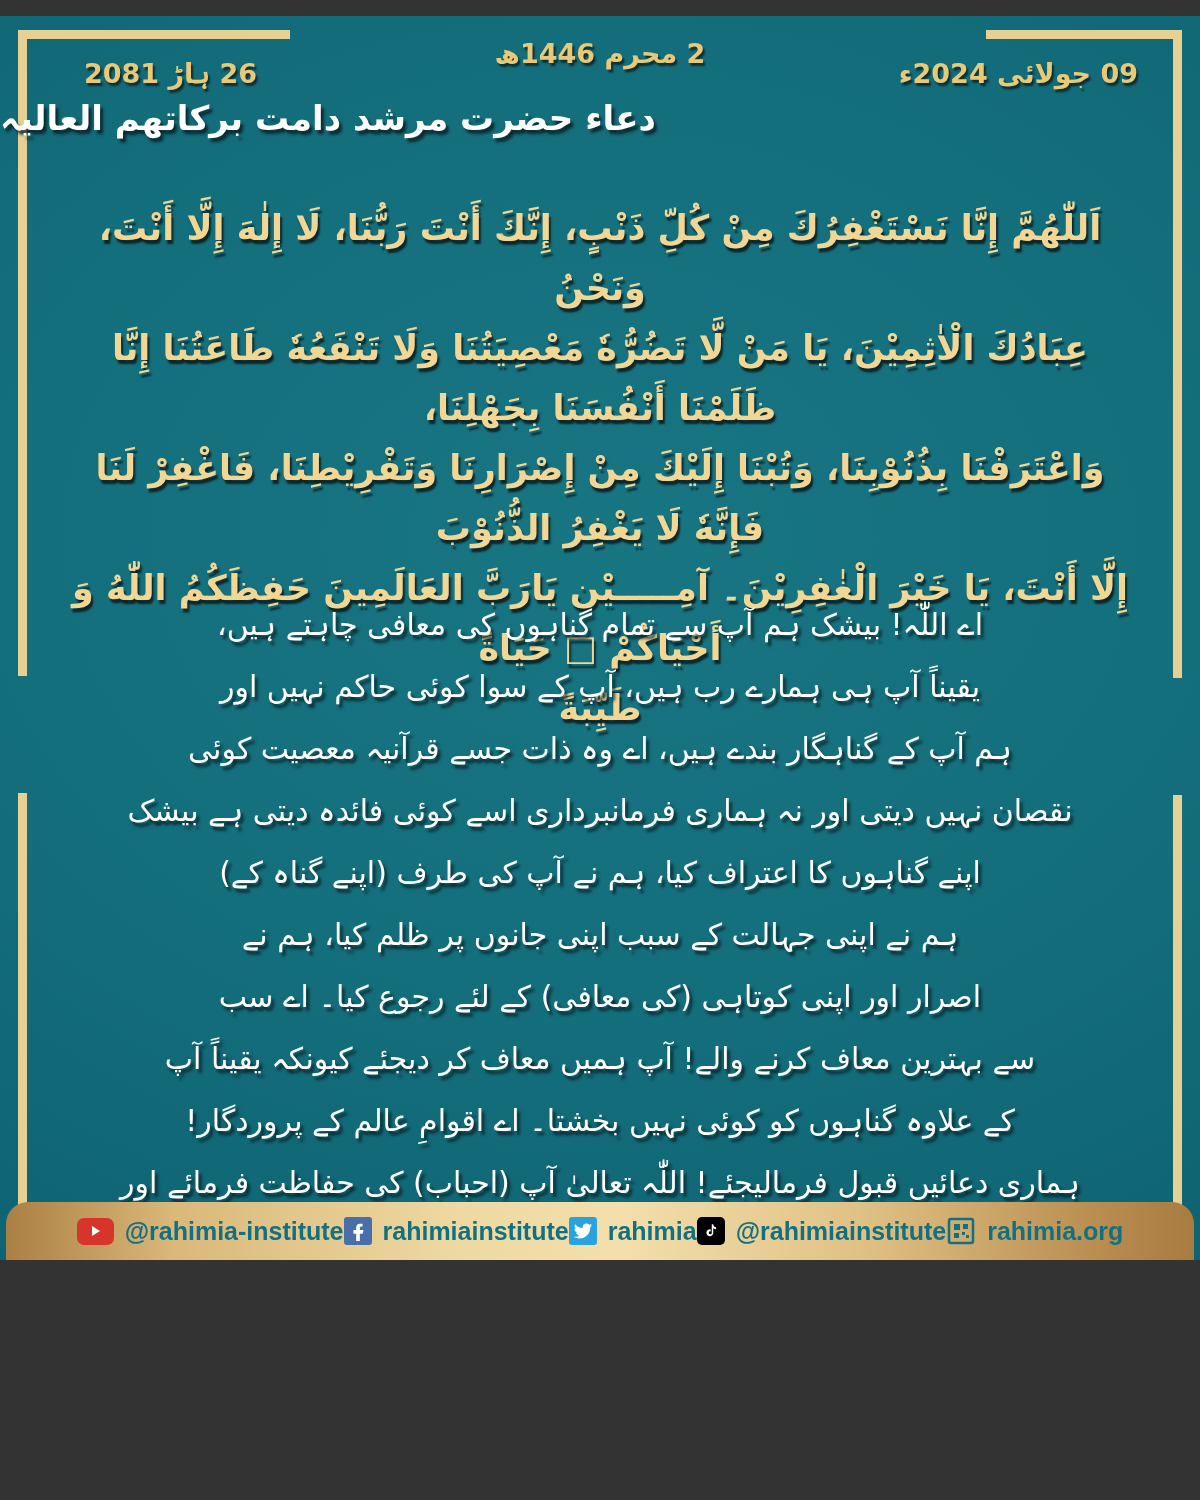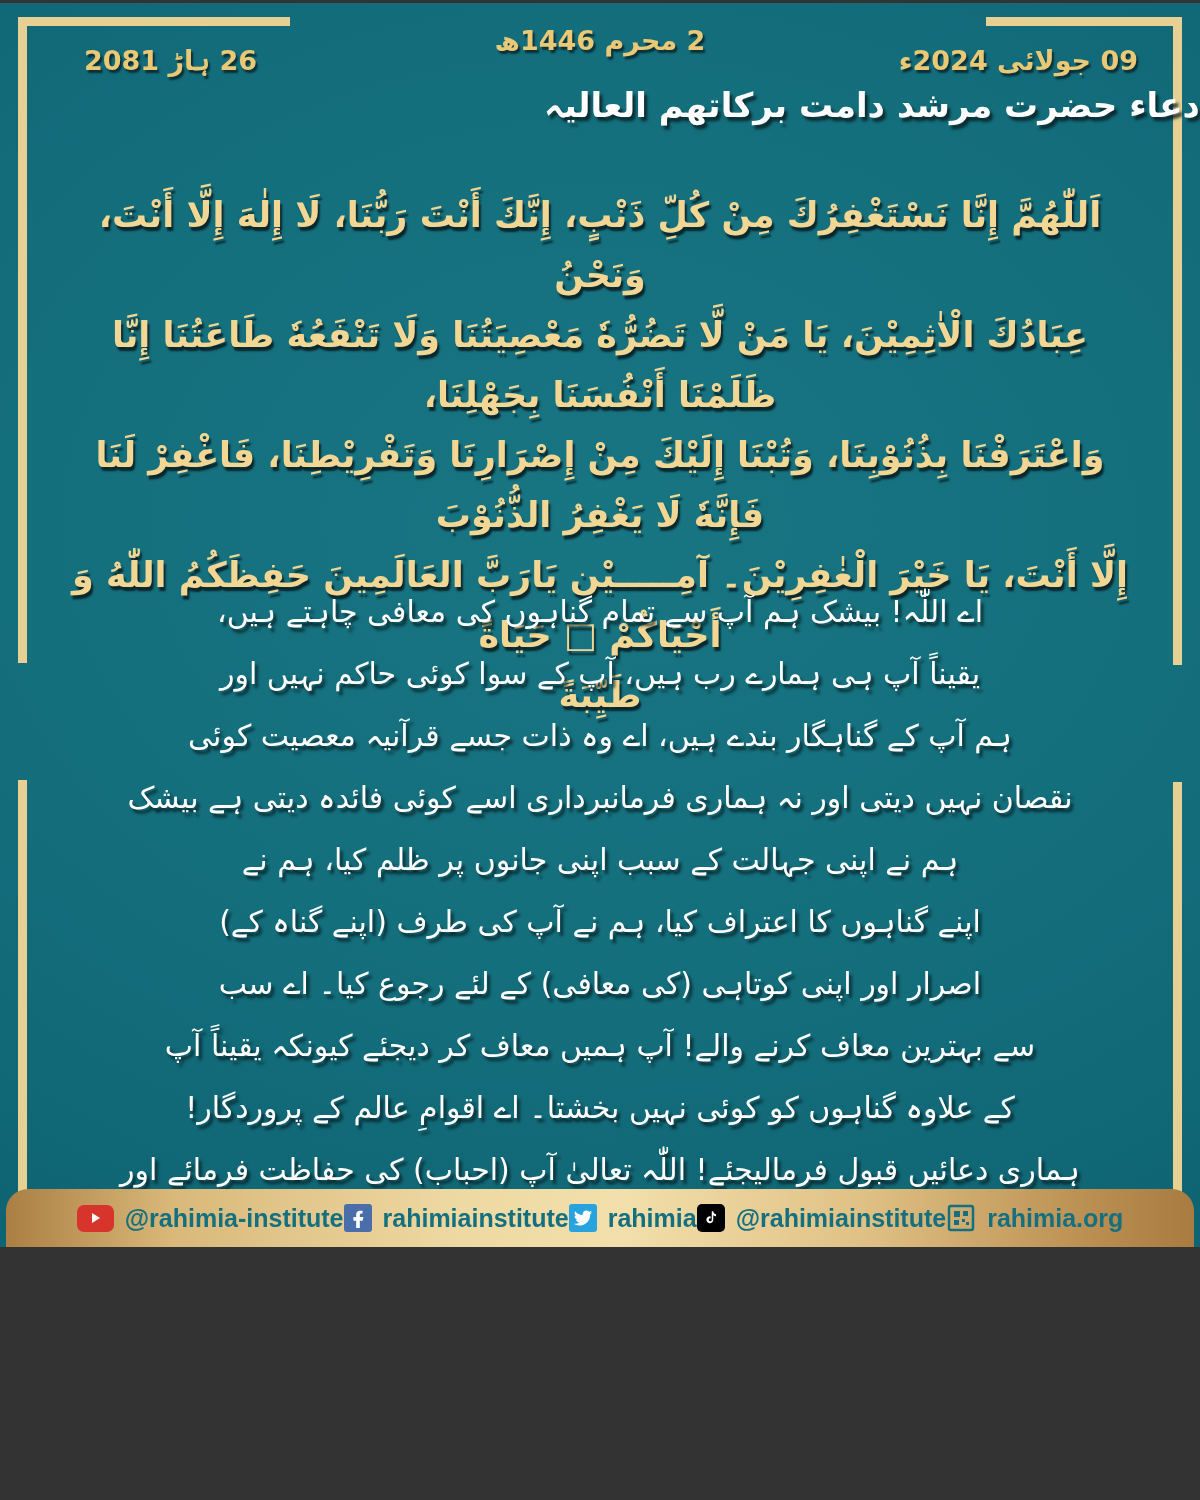--- a/index.html
+++ b/index.html
@@ -1,19 +1,19 @@
 <!DOCTYPE html>
 <html lang="ur" dir="ltr"><head>
 <meta charset="utf-8">
 <style>
   html,body{margin:0;padding:0;background:#333;}
   .canvas{
     position:relative;
     width:1200px;height:1244px;
-    margin:3px auto;
+    margin:16px auto;
     overflow:hidden;
     background:
       radial-gradient(ellipse 130% 95% at 50% 42%, #187582 0%, #146f7d 38%, #0f6473 70%, #0b5968 100%);
     font-family:"DejaVu Sans", sans-serif;
   }
   
   .frame-seg{position:absolute;background:#e6d094;}
   .fs-top-left    {left:18px;  top:14px;   width:272px; height:9px;}
   .fs-top-right   {left:986px; top:14px;   width:196px; height:9px;}
   .fs-left-top    {left:18px;  top:14px;   width:9px;   height:646px;}
@@ -22,21 +22,21 @@
   .fs-right-bottom{left:1173px;top:779px;  width:9px;   height:649px;}
   .fs-bottom-left {left:18px;  top:1419px; width:168px; height:9px;}
   .fs-bottom-right{left:980px; top:1419px; width:202px; height:9px;}
 
   
   .date{position:absolute;color:#e9c976;font-size:27px;font-weight:bold;direction:rtl;
         text-shadow:2px 3px 2px rgba(8,26,30,.75);white-space:nowrap;}
   .date-hijri{top:22px;left:0;right:0;text-align:center;}
   .date-greg {top:42px;right:62px;}
   .date-bik  {top:42px;left:84px;}
-  .poster-title{position:absolute;top:82px;left:0;right:0;text-align:right;
+  .poster-title{position:absolute;top:82px;left:0;right:0;text-align:left;
         color:#ffffff;font-size:34px;font-weight:bold;direction:rtl;
         text-shadow:3px 4px 3px rgba(8,26,30,.8);}
 
   
   .arabic-block{position:absolute;top:182px;left:64px;right:64px;text-align:center;direction:rtl;}
   .arabic-line{color:#f2d694;font-size:35px;font-weight:bold;line-height:60px;
         text-shadow:2px 4px 2px rgba(8,26,30,.85);}
 
   
   .urdu-block{position:absolute;top:578px;left:120px;right:120px;text-align:center;direction:rtl;}
@@ -101,22 +101,22 @@
     <div class="arabic-line">وَاعْتَرَفْنَا بِذُنُوْبِنَا، وَتُبْنَا إِلَيْكَ مِنْ إِصْرَارِنَا وَتَفْرِيْطِنَا، فَاغْفِرْ لَنَا فَإِنَّهٗ لَا يَغْفِرُ الذُّنُوْبَ</div>
     <div class="arabic-line">إِلَّا أَنْتَ، يَا خَيْرَ الْغٰفِرِيْنَ۔ آمِـــــيْن يَارَبَّ العَالَمِينَ حَفِظَكُمُ اللّٰهُ وَ أَحْيَاكُمْ □ حَيَاةً</div>
     <div class="arabic-line">طَيِّبَةً</div>
   </div>
 
   <div class="urdu-block">
     <div class="urdu-line">اے اللّٰہ! بیشک ہم آپ سے تمام گناہوں کی معافی چاہتے ہیں،</div>
     <div class="urdu-line">یقیناً آپ ہی ہمارے رب ہیں، آپ کے سوا کوئی حاکم نہیں اور</div>
     <div class="urdu-line">ہم آپ کے گناہگار بندے ہیں، اے وہ ذات جسے قرآنیہ معصیت کوئی</div>
     <div class="urdu-line">نقصان نہیں دیتی اور نہ ہماری فرمانبرداری اسے کوئی فائدہ دیتی ہے بیشک</div>
+    <div class="urdu-line">اپنے گناہوں کا اعتراف کیا، ہم نے آپ کی طرف (اپنے گناہ کے)</div>
     <div class="urdu-line">ہم نے اپنی جہالت کے سبب اپنی جانوں پر ظلم کیا، ہم نے</div>
-    <div class="urdu-line">اپنے گناہوں کا اعتراف کیا، ہم نے آپ کی طرف (اپنے گناہ کے)</div>
     <div class="urdu-line">اصرار اور اپنی کوتاہی (کی معافی) کے لئے رجوع کیا۔ اے سب</div>
     <div class="urdu-line">سے بہترین معاف کرنے والے! آپ ہمیں معاف کر دیجئے کیونکہ یقیناً آپ</div>
     <div class="urdu-line">کے علاوہ گناہوں کو کوئی نہیں بخشتا۔ اے اقوامِ عالم کے پروردگار!</div>
     <div class="urdu-line">ہماری دعائیں قبول فرمالیجئے! اللّٰہ تعالیٰ آپ (احباب) کی حفاظت فرمائے اور</div>
     <div class="urdu-line">آپ کو پاکیزہ زندگی سے نوازے۔</div>
   </div>
 
   <div class="logo">
     <span>
       <svg width="150" height="96" viewBox="0 0 150 96">

